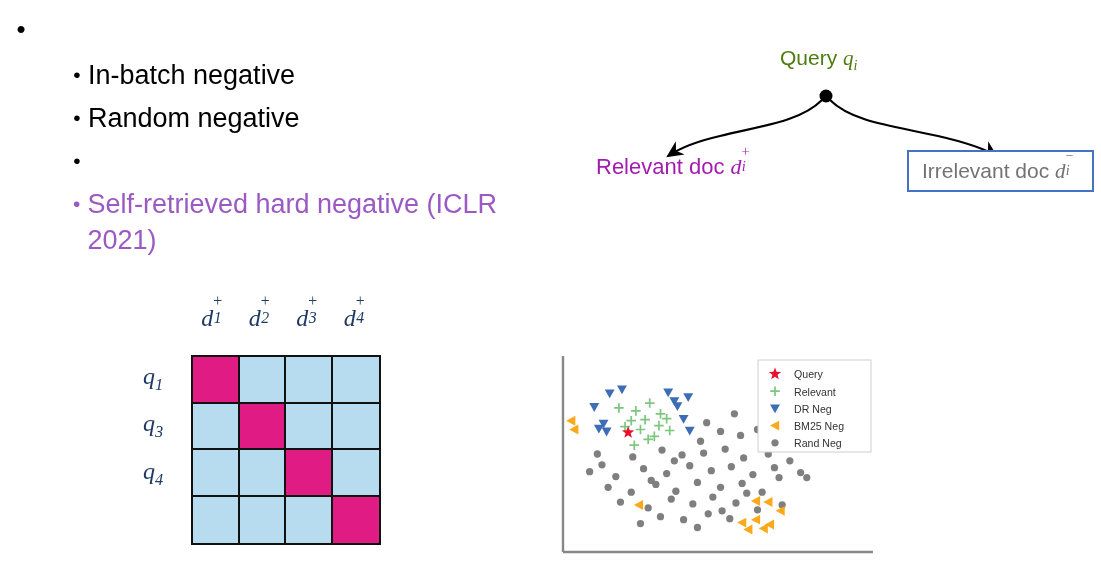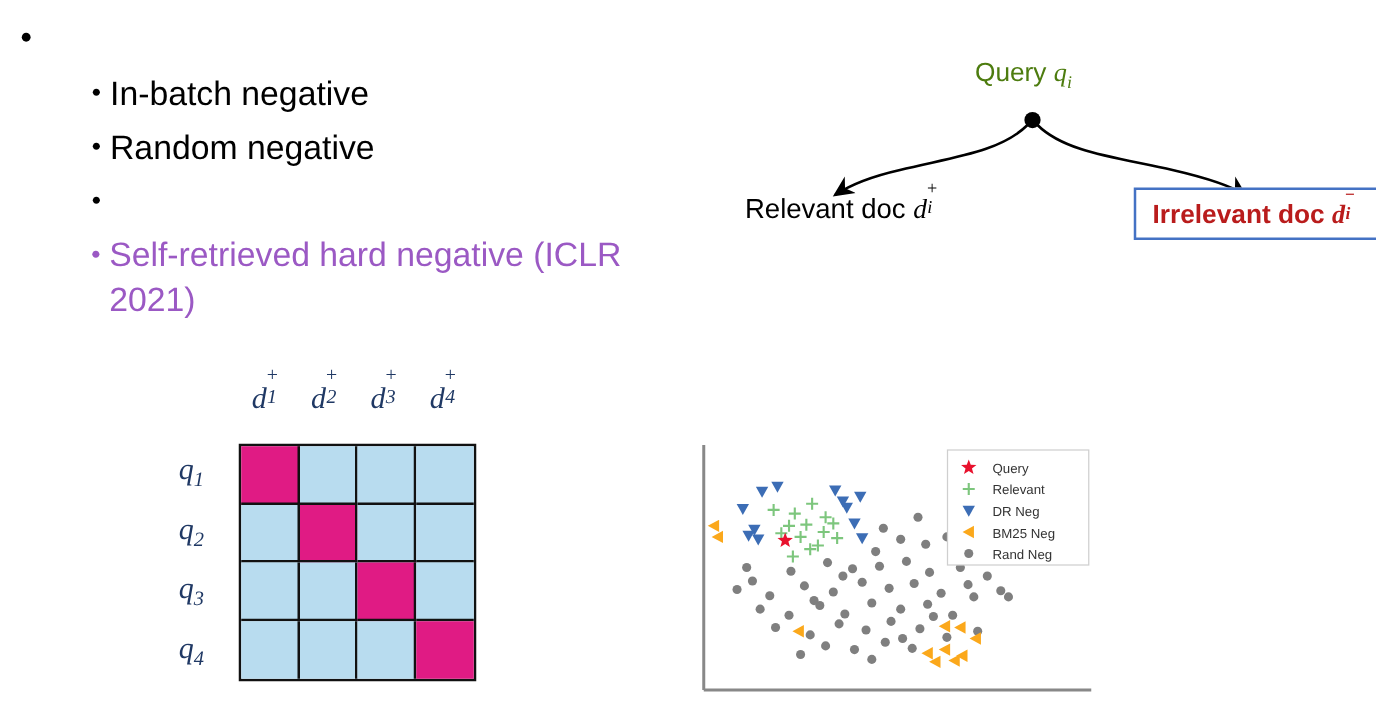--- a/index.html
+++ b/index.html
@@ -15,24 +15,24 @@
   .b-main .dot{font-size:26px;line-height:42px;width:26px;text-align:center;}
   .b-sub{margin:7px 0 0 66px;font-size:27px;line-height:36px;}
   .b-sub .dot{font-size:21px;line-height:36px;width:22px;text-align:center;}
   .b-purple{color:#9B59C4;}
 
   
   .diagram{position:absolute;left:560px;top:44px;width:541px;height:170px;}
   .diagram svg{position:absolute;left:0;top:0;}
   .dg-label{position:absolute;white-space:nowrap;font-size:21px;}
   .q-label{left:220px;top:2px;color:#4d7c0f;}
-  .rel-label{left:36px;top:108px;color:#000000;font-size:22px;}
+  .rel-label{left:36px;top:108px;color:#a21caf;font-size:22px;}
   .irr-box{position:absolute;left:347px;top:106px;padding:5px 13px 6px 13px;
            border:2px solid #4472C4;background:#fff;}
-  .irr-label{color:#b91c1c;font-weight:bold;font-size:21px;white-space:nowrap;text-align:center;}
+  .irr-label{color:#737373;font-weight:normal;font-size:21px;white-space:nowrap;text-align:center;}
   .mvar{font-family:"Liberation Serif",serif;font-style:italic;}
   .mvar sub{font-size:.68em;font-style:italic;}
   .supsub{display:inline-block;position:relative;width:.62em;height:1em;
           vertical-align:baseline;}
   .supsub .sp{position:absolute;left:0;top:-.62em;font-size:.66em;font-style:normal;}
   .supsub .sb{position:absolute;left:.02em;top:.42em;font-size:.66em;font-style:italic;}
 
   
   .matrix{position:absolute;left:130px;top:300px;width:270px;height:260px;}
   .m-cols{position:absolute;left:61px;top:2px;display:flex;}
@@ -123,23 +123,20 @@
   <div class="matrix">
     <div class="m-cols" id="mcols">
         <div class="m-col"><span class="mvar" style="position:relative;display:inline-block">d<span class="supsub"><span class="sp">+</span><span class="sb">1</span></span></span></div>
         <div class="m-col"><span class="mvar" style="position:relative;display:inline-block">d<span class="supsub"><span class="sp">+</span><span class="sb">2</span></span></span></div>
         <div class="m-col"><span class="mvar" style="position:relative;display:inline-block">d<span class="supsub"><span class="sp">+</span><span class="sb">3</span></span></span></div>
         <div class="m-col"><span class="mvar" style="position:relative;display:inline-block">d<span class="supsub"><span class="sp">+</span><span class="sb">4</span></span></span></div>
       </div>
     <div class="m-rows" id="mrows">
         <div class="m-row-lbl">
           <span class="mvar">q<sub>1</sub></span>
-        </div>
-        <div class="m-row-lbl">
-          <span class="mvar">q<sub>2</sub></span>
         </div>
         <div class="m-row-lbl">
           <span class="mvar">q<sub>3</sub></span>
         </div>
         <div class="m-row-lbl">
           <span class="mvar">q<sub>4</sub></span>
         </div>
       </div>
     <div class="m-grid" id="mgrid">
         <div class="m-cell" style="background: rgb(224, 27, 132);"></div>

